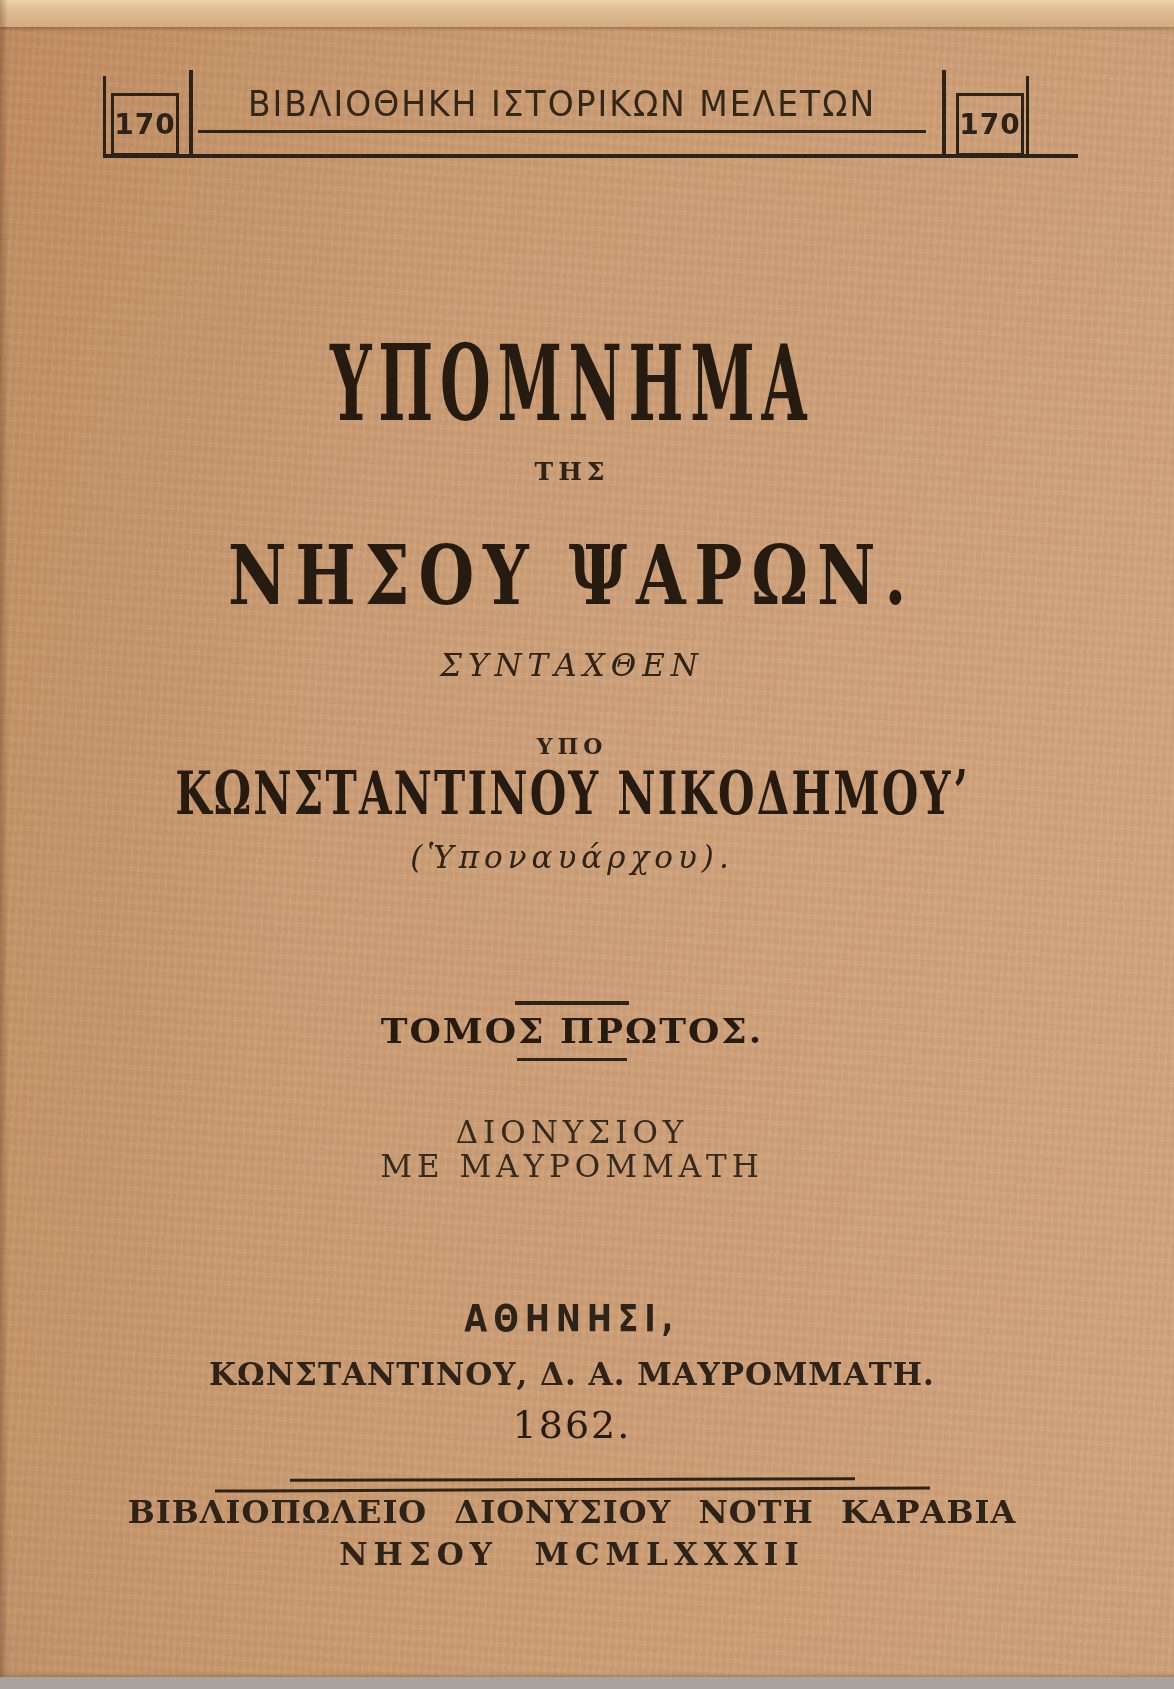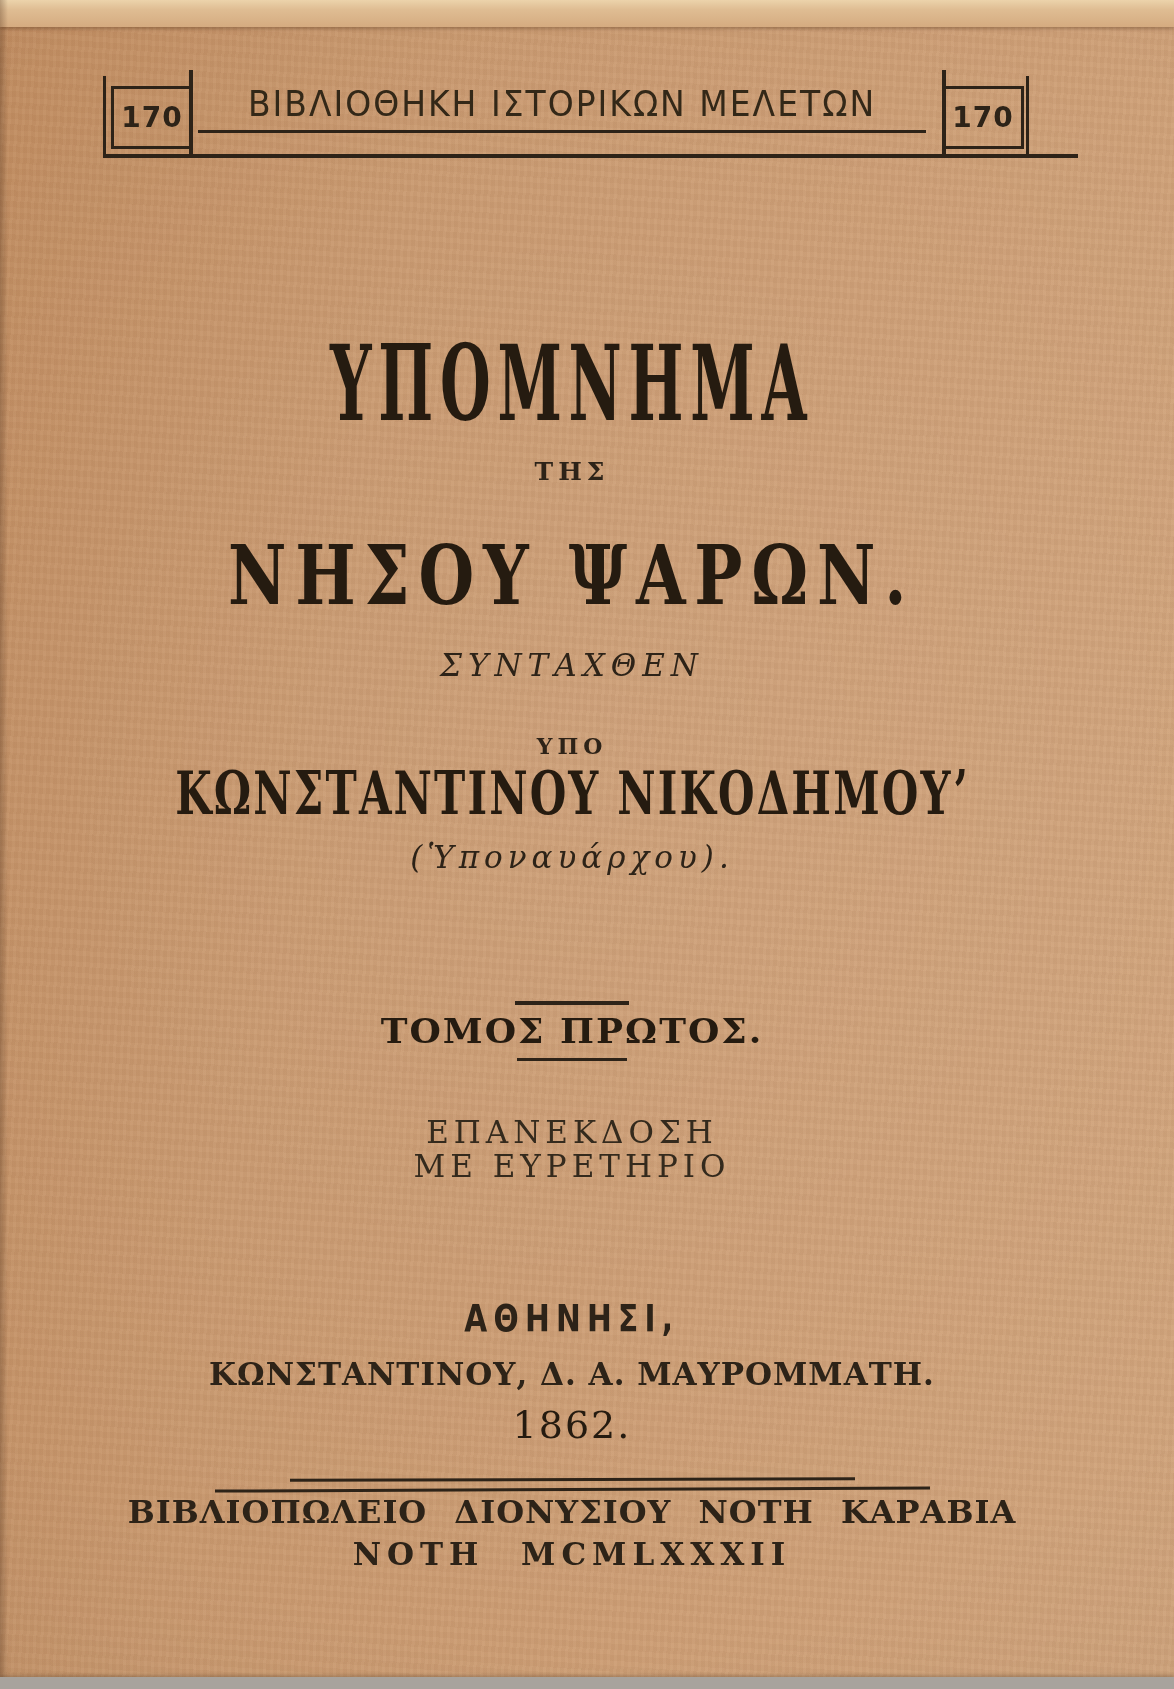--- a/index.html
+++ b/index.html
@@ -48,21 +48,21 @@
   .series-header{
     position:absolute;left:103px;top:70px;width:975px;height:88px;
     border-bottom:4px solid var(--ink);
   }
   .vbar{position:absolute;background:var(--ink);}
   .vbar.outer-left{left:0;top:6px;bottom:0;width:3px;}
   .vbar.inner-left{left:86px;top:0;bottom:0;width:4px;}
   .vbar.inner-right{right:132px;top:0;bottom:0;width:4px;}
   .vbar.outer-right{right:49px;top:6px;bottom:0;width:3px;}
   .num-box{
-    position:absolute;top:16px;width:82px;height:63px;
+    position:absolute;top:23px;width:68px;height:63px;
     border:3px solid var(--ink);
     display:flex;align-items:center;justify-content:center;
     font-family:"DejaVu Sans", sans-serif;
     font-size:28px;font-weight:700;letter-spacing:1px;color:var(--ink);
   }
   .num-box.left{left:8px;}
   .num-box.right{right:54px;}
   .series-title-wrap{
     position:absolute;left:95px;right:152px;top:13px;text-align:center;
   }
@@ -165,30 +165,30 @@
     </div>
 
     <div class="line t-rank">(Ὑποναυάρχου).</div>
 
     <div class="hrule rule-a"></div>
     <div class="line t-volume">
       <span class="sq">ΤΟΜΟΣ ΠΡΩΤΟΣ.</span>
     </div>
     <div class="hrule rule-b"></div>
 
-    <div class="line t-re1">ΕΠΑΝΕΚΔΟΣΗ</div>
-    <div class="line t-re2">ΜΕ ΕΥΡΕΤΗΡΙΟ</div>
+    <div class="line t-re1">ΔΙΟΝΥΣΙΟΥ</div>
+    <div class="line t-re2">ΜΕ ΜΑΥΡΟΜΜΑΤΗ</div>
 
     <div class="line t-place">
       <span class="sq">ΑΘΗΝΗΣΙ,</span>
     </div>
     <div class="line t-printer">ΚΩΝΣΤΑΝΤΙΝΟΥ, Δ. Α. ΜΑΥΡΟΜΜΑΤΗ.</div>
     <div class="line t-year">1862.</div>
 
     <div class="hrule rule-c1"></div>
     <div class="hrule rule-c2"></div>
 
     <div class="line t-pub1">ΒΙΒΛΙΟΠΩΛΕΙΟ  ΔΙΟΝΥΣΙΟΥ  ΝΟΤΗ  ΚΑΡΑΒΙΑ</div>
-    <div class="line t-pub2">ΝΟΤΗ MCMLXXXII</div>
+    <div class="line t-pub2">ΝΗΣΟΥ MCMLXXXII</div>
   </main>
 
   <div class="bottom-strip"></div>
 </div>
 
 </body></html>

